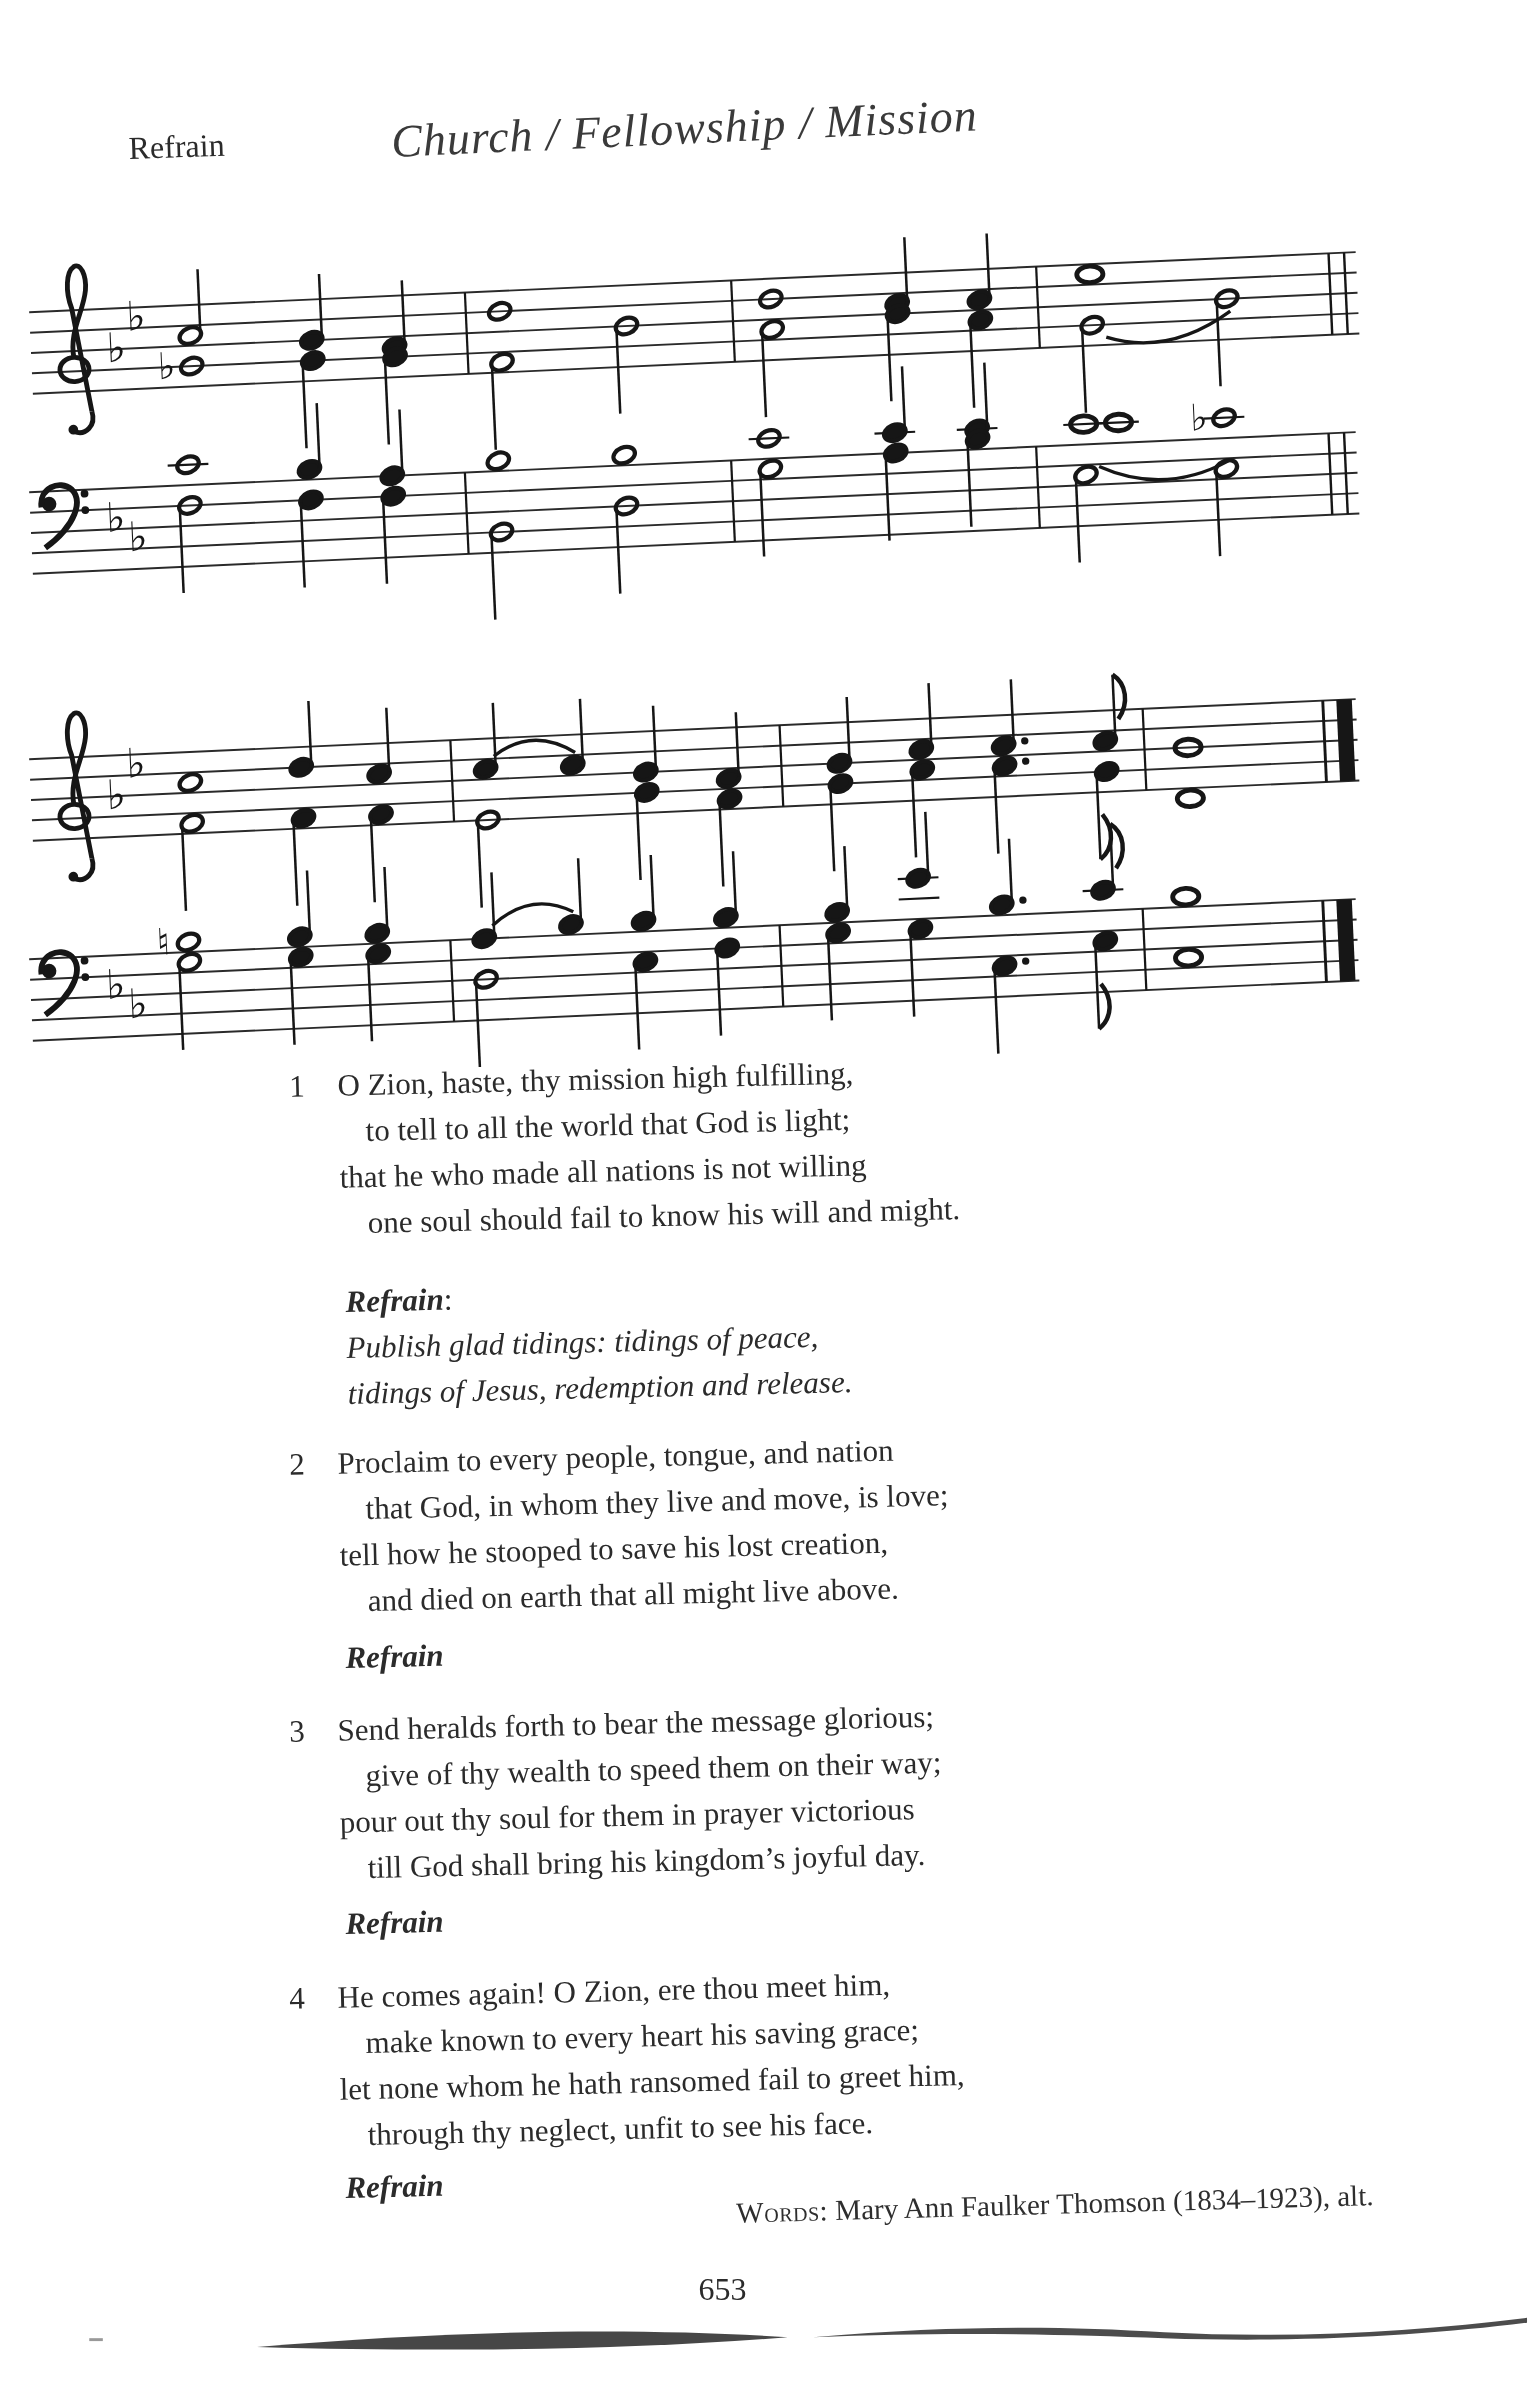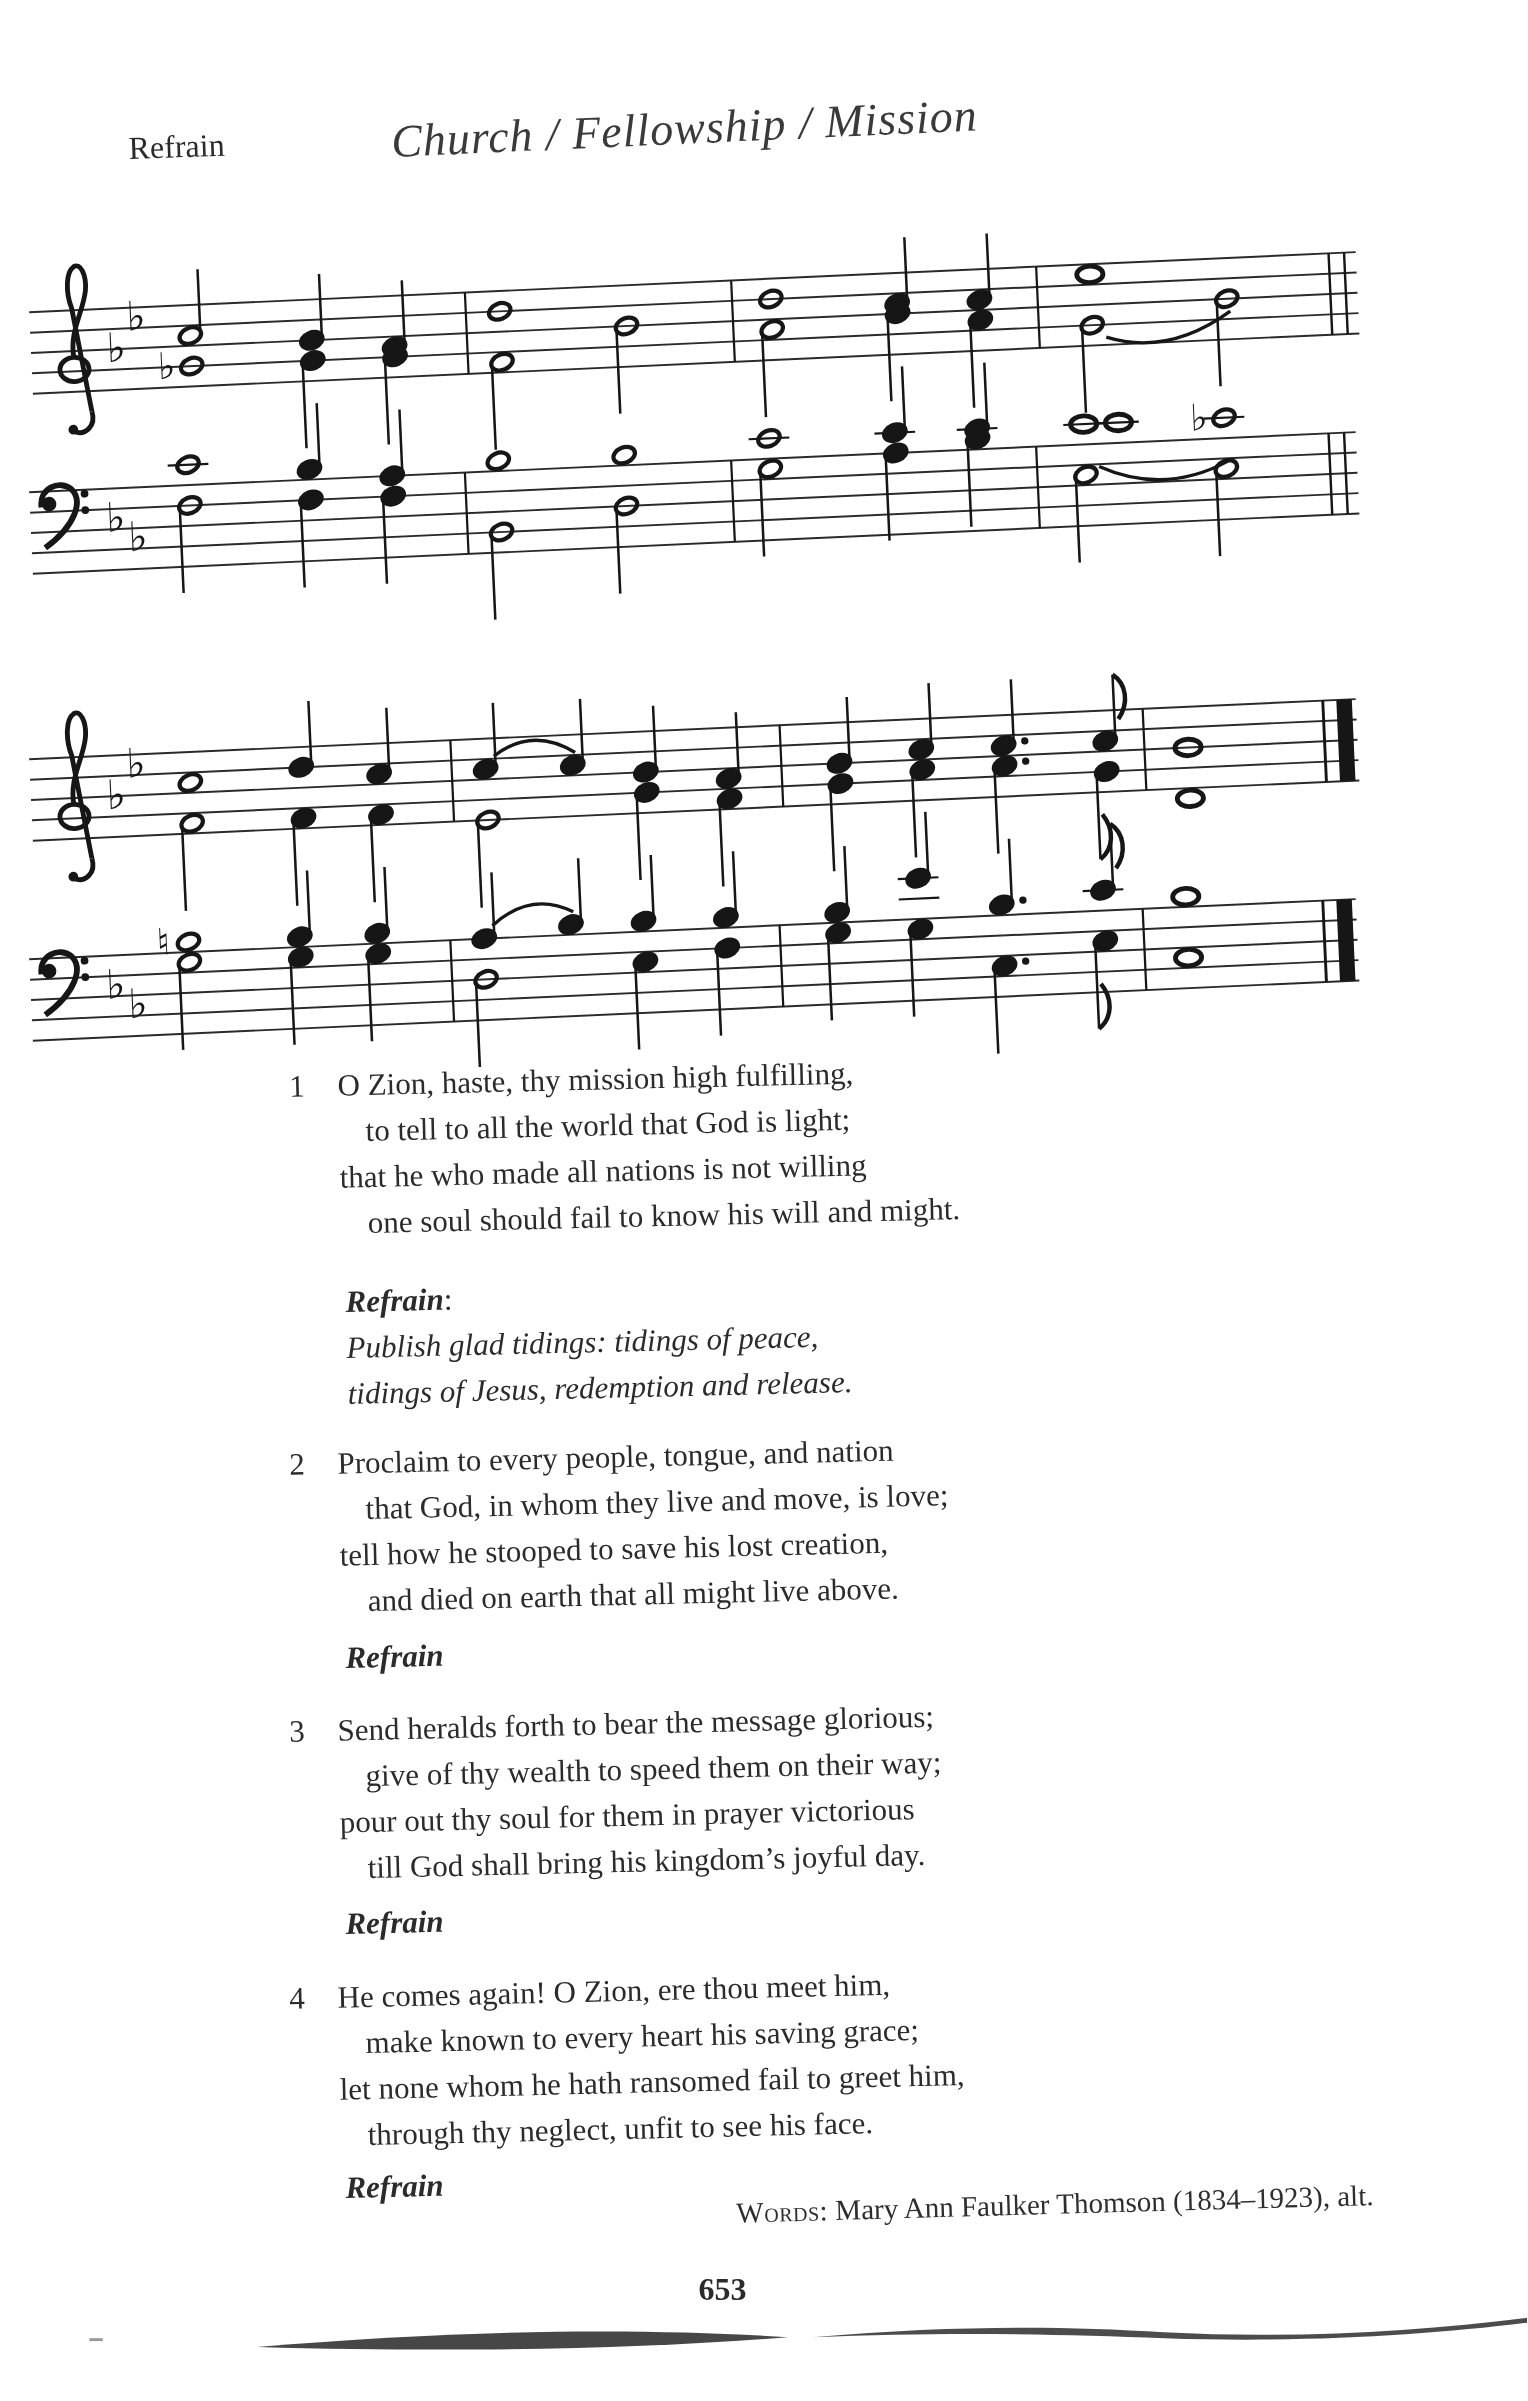--- a/index.html
+++ b/index.html
@@ -18,21 +18,21 @@
   .verse .vline.indent{padding-left:27px;}
   .refrain-block{position:absolute;left:345px;font-size:31px;line-height:46px;color:#2b2b2b;
          transform:rotate(-1.35deg);transform-origin:left top;white-space:nowrap;}
   .refrain-block .rlabel .bi{font-weight:bold;font-style:italic;}
   .refrain-block .ritalic{font-style:italic;}
   .refrain-marker{position:absolute;left:345px;font-size:31px;font-weight:bold;font-style:italic;
          color:#2b2b2b;transform:rotate(-1.35deg);transform-origin:left top;}
   .credits{position:absolute;left:597px;width:776px;top:2179px;text-align:right;font-size:29px;
          color:#2e2e2e;transform:rotate(-1.6deg);transform-origin:right top;white-space:nowrap;}
   .credits .sc{font-variant:small-caps;letter-spacing:0.5px;}
-  .pagenum{position:absolute;left:640px;top:2271px;width:165px;text-align:center;font-size:32px;color:#2b2b2b;font-weight:bold;}
+  .pagenum{position:absolute;left:640px;top:2271px;width:165px;text-align:center;font-size:32px;color:#2b2b2b;}
   .shadow{position:absolute;left:0;top:2305px;}
 </style>
 </head>
 <body>
 
 <div class="page">
 
   <div class="header">Church / Fellowship / Mission</div>
   <div class="refrain-top">Refrain</div>
 

